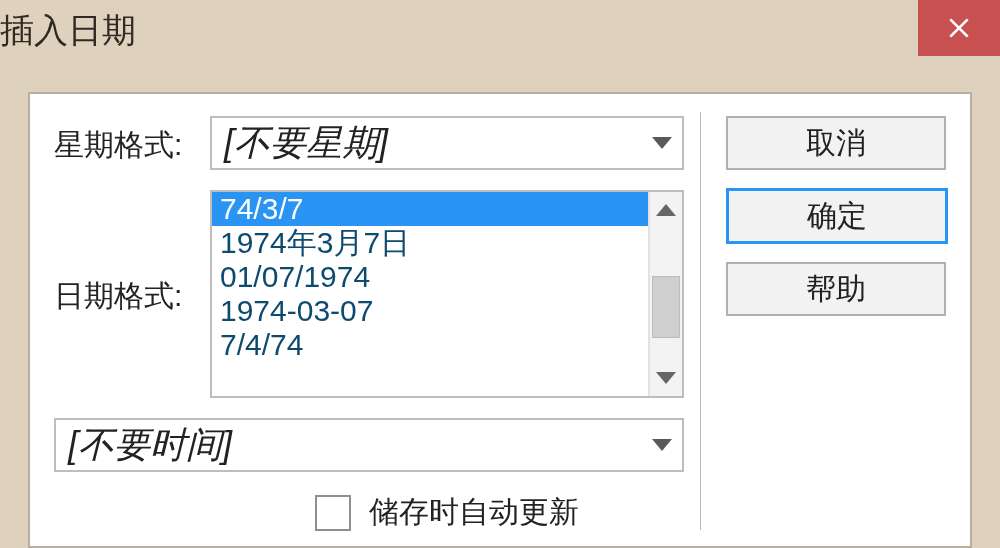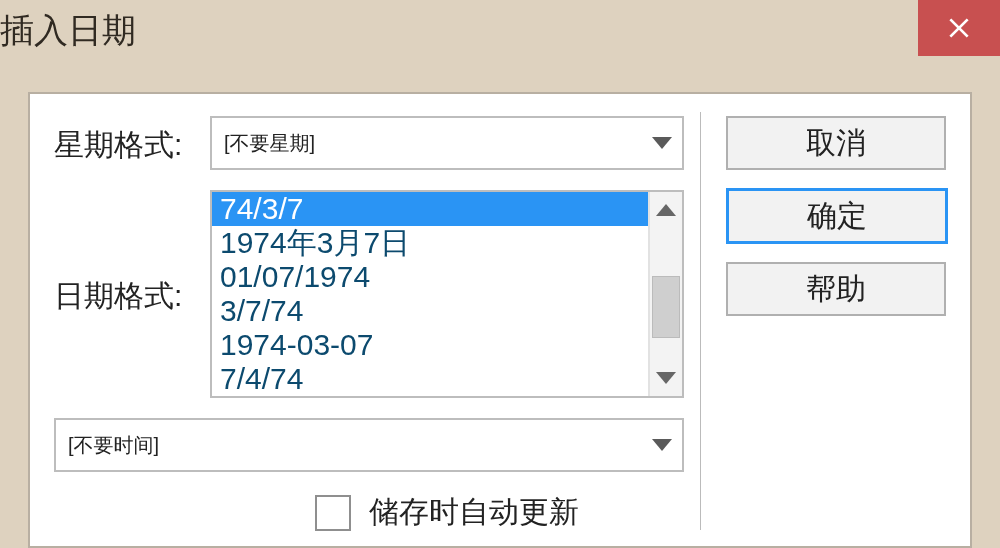--- a/index.html
+++ b/index.html
@@ -6,21 +6,21 @@
   
   .titlebar{position:relative;height:60px;width:100%;background:#DED2BF;}
   .titlebar .title{position:absolute;left:0;right:0;top:8px;text-align:left;font-size:34px;color:#302a22;}
   .close-btn{position:absolute;right:0;top:0;width:82px;height:56px;background:#C85050;color:#fff;display:flex;align-items:center;justify-content:center;}
   .close-btn svg{width:26px;height:26px;}
   
   .dialog{position:absolute;left:28px;top:92px;right:28px;bottom:0;background:#fff;border:2px solid #B8AFA2;}
   .content{position:absolute;left:24px;top:22px;right:286px;bottom:0;}
   .row{display:flex;align-items:center;margin-bottom:20px;}
   .label{width:156px;font-size:30px;color:#222;padding-top:4px;}
-  .combo{flex:1;height:50px;border:2px solid #BDBDBD;background:#fff;display:flex;align-items:center;justify-content:space-between;padding:0 10px 0 12px;font-size:20px;color:#222;}
+  .combo{flex:1;height:50px;border:2px solid #BDBDBD;background:#fff;display:flex;align-items:center;justify-content:space-between;padding:0 10px 0 12px;font-size:36px;color:#222;font-style:italic;}
   .combo .arrow,.scroll-arrow{border-left:10px solid transparent;border-right:10px solid transparent;}
   .combo .arrow{border-top:12px solid #5a5a5a;}
   
   .listbox-wrap{flex:1;display:flex;border:2px solid #BDBDBD;background:#fff;height:204px;}
   .listbox{flex:1;overflow:hidden;}
   .opt{font-size:30px;padding:0 8px;line-height:34px;color:#0c4a6e;}
   .opt.selected{background:#2A94F4;color:#fff;}
   .scrollbar{width:32px;display:flex;flex-direction:column;border-left:2px solid #E2E2E2;}
   .sb-btn{height:36px;display:flex;align-items:center;justify-content:center;background:#F3F3F3;}
   .sb-up .scroll-arrow{border-bottom:12px solid #666;}
@@ -62,21 +62,20 @@
       </div>
     </div>
 
     <div class="row">
       <div class="label">日期格式:</div>
       <div class="listbox-wrap">
         <div class="listbox">
           <div class="opt selected">74/3/7</div>
           <div class="opt">1974年3月7日</div>
           <div class="opt">01/07/1974</div>
-          <div class="opt">3/7/74</div>
           <div class="opt">1974-03-07</div>
           <div class="opt">7/4/74</div>
         </div>
         <div class="scrollbar">
           <div class="sb-btn sb-up">
               <span class="scroll-arrow"></span>
             </div>
           <div class="sb-track">
             <div class="sb-thumb"></div>
           </div>

